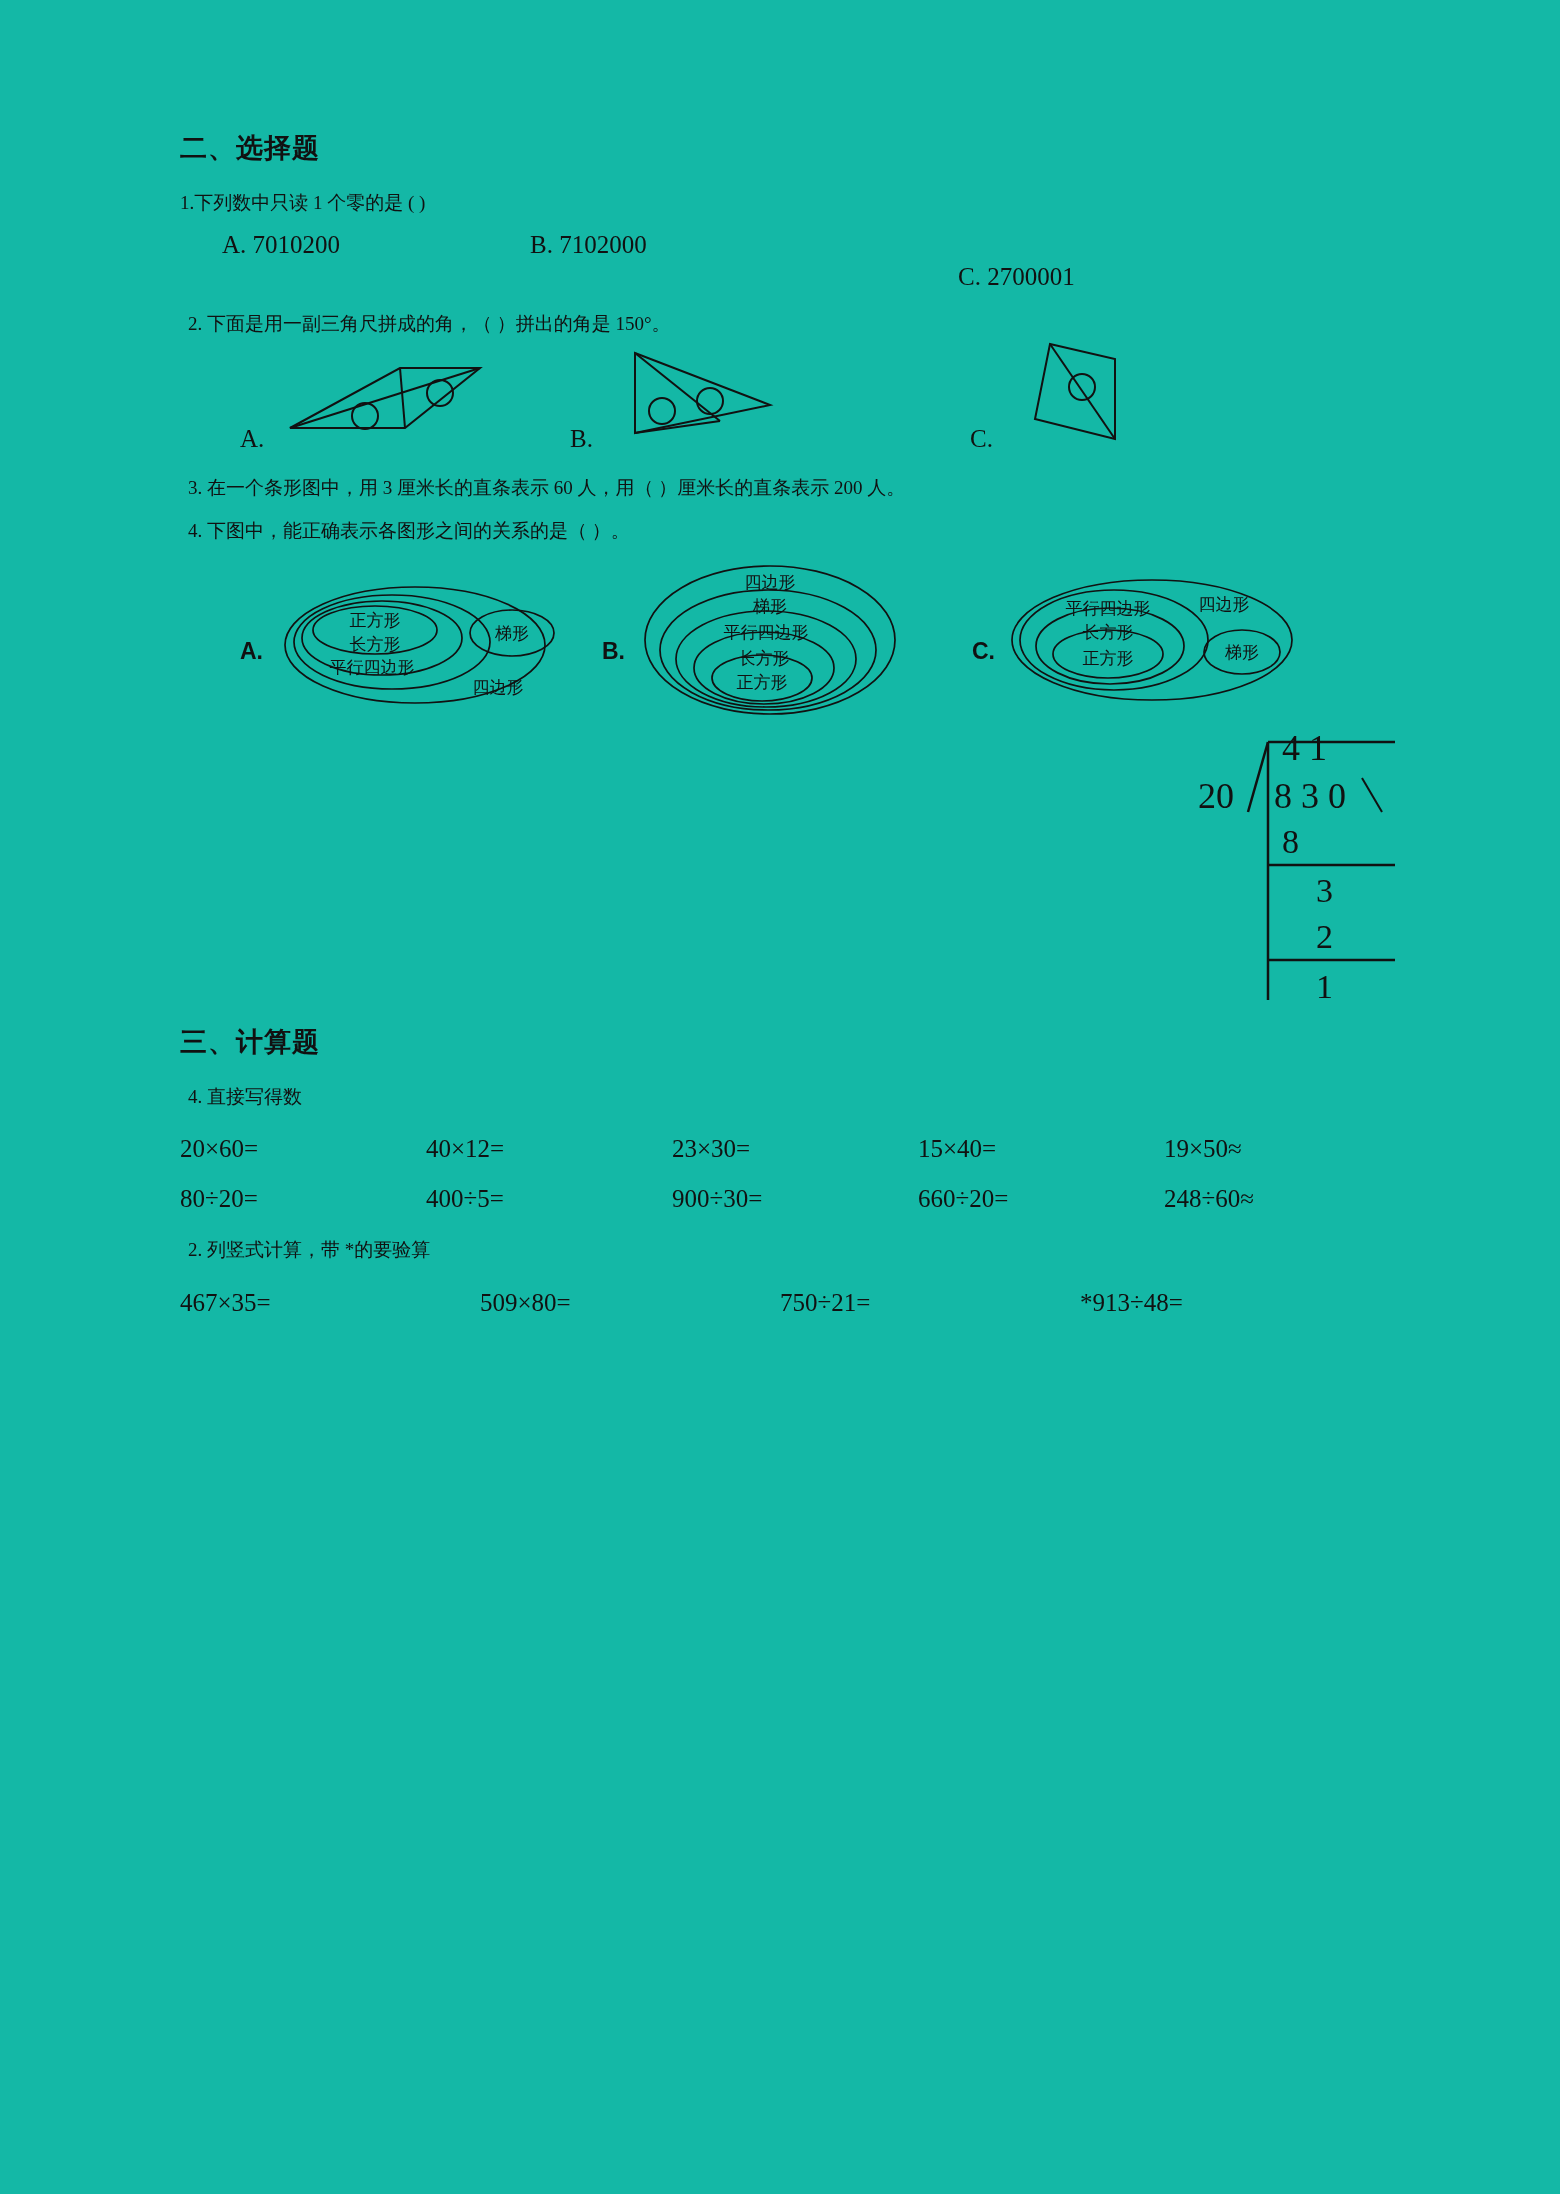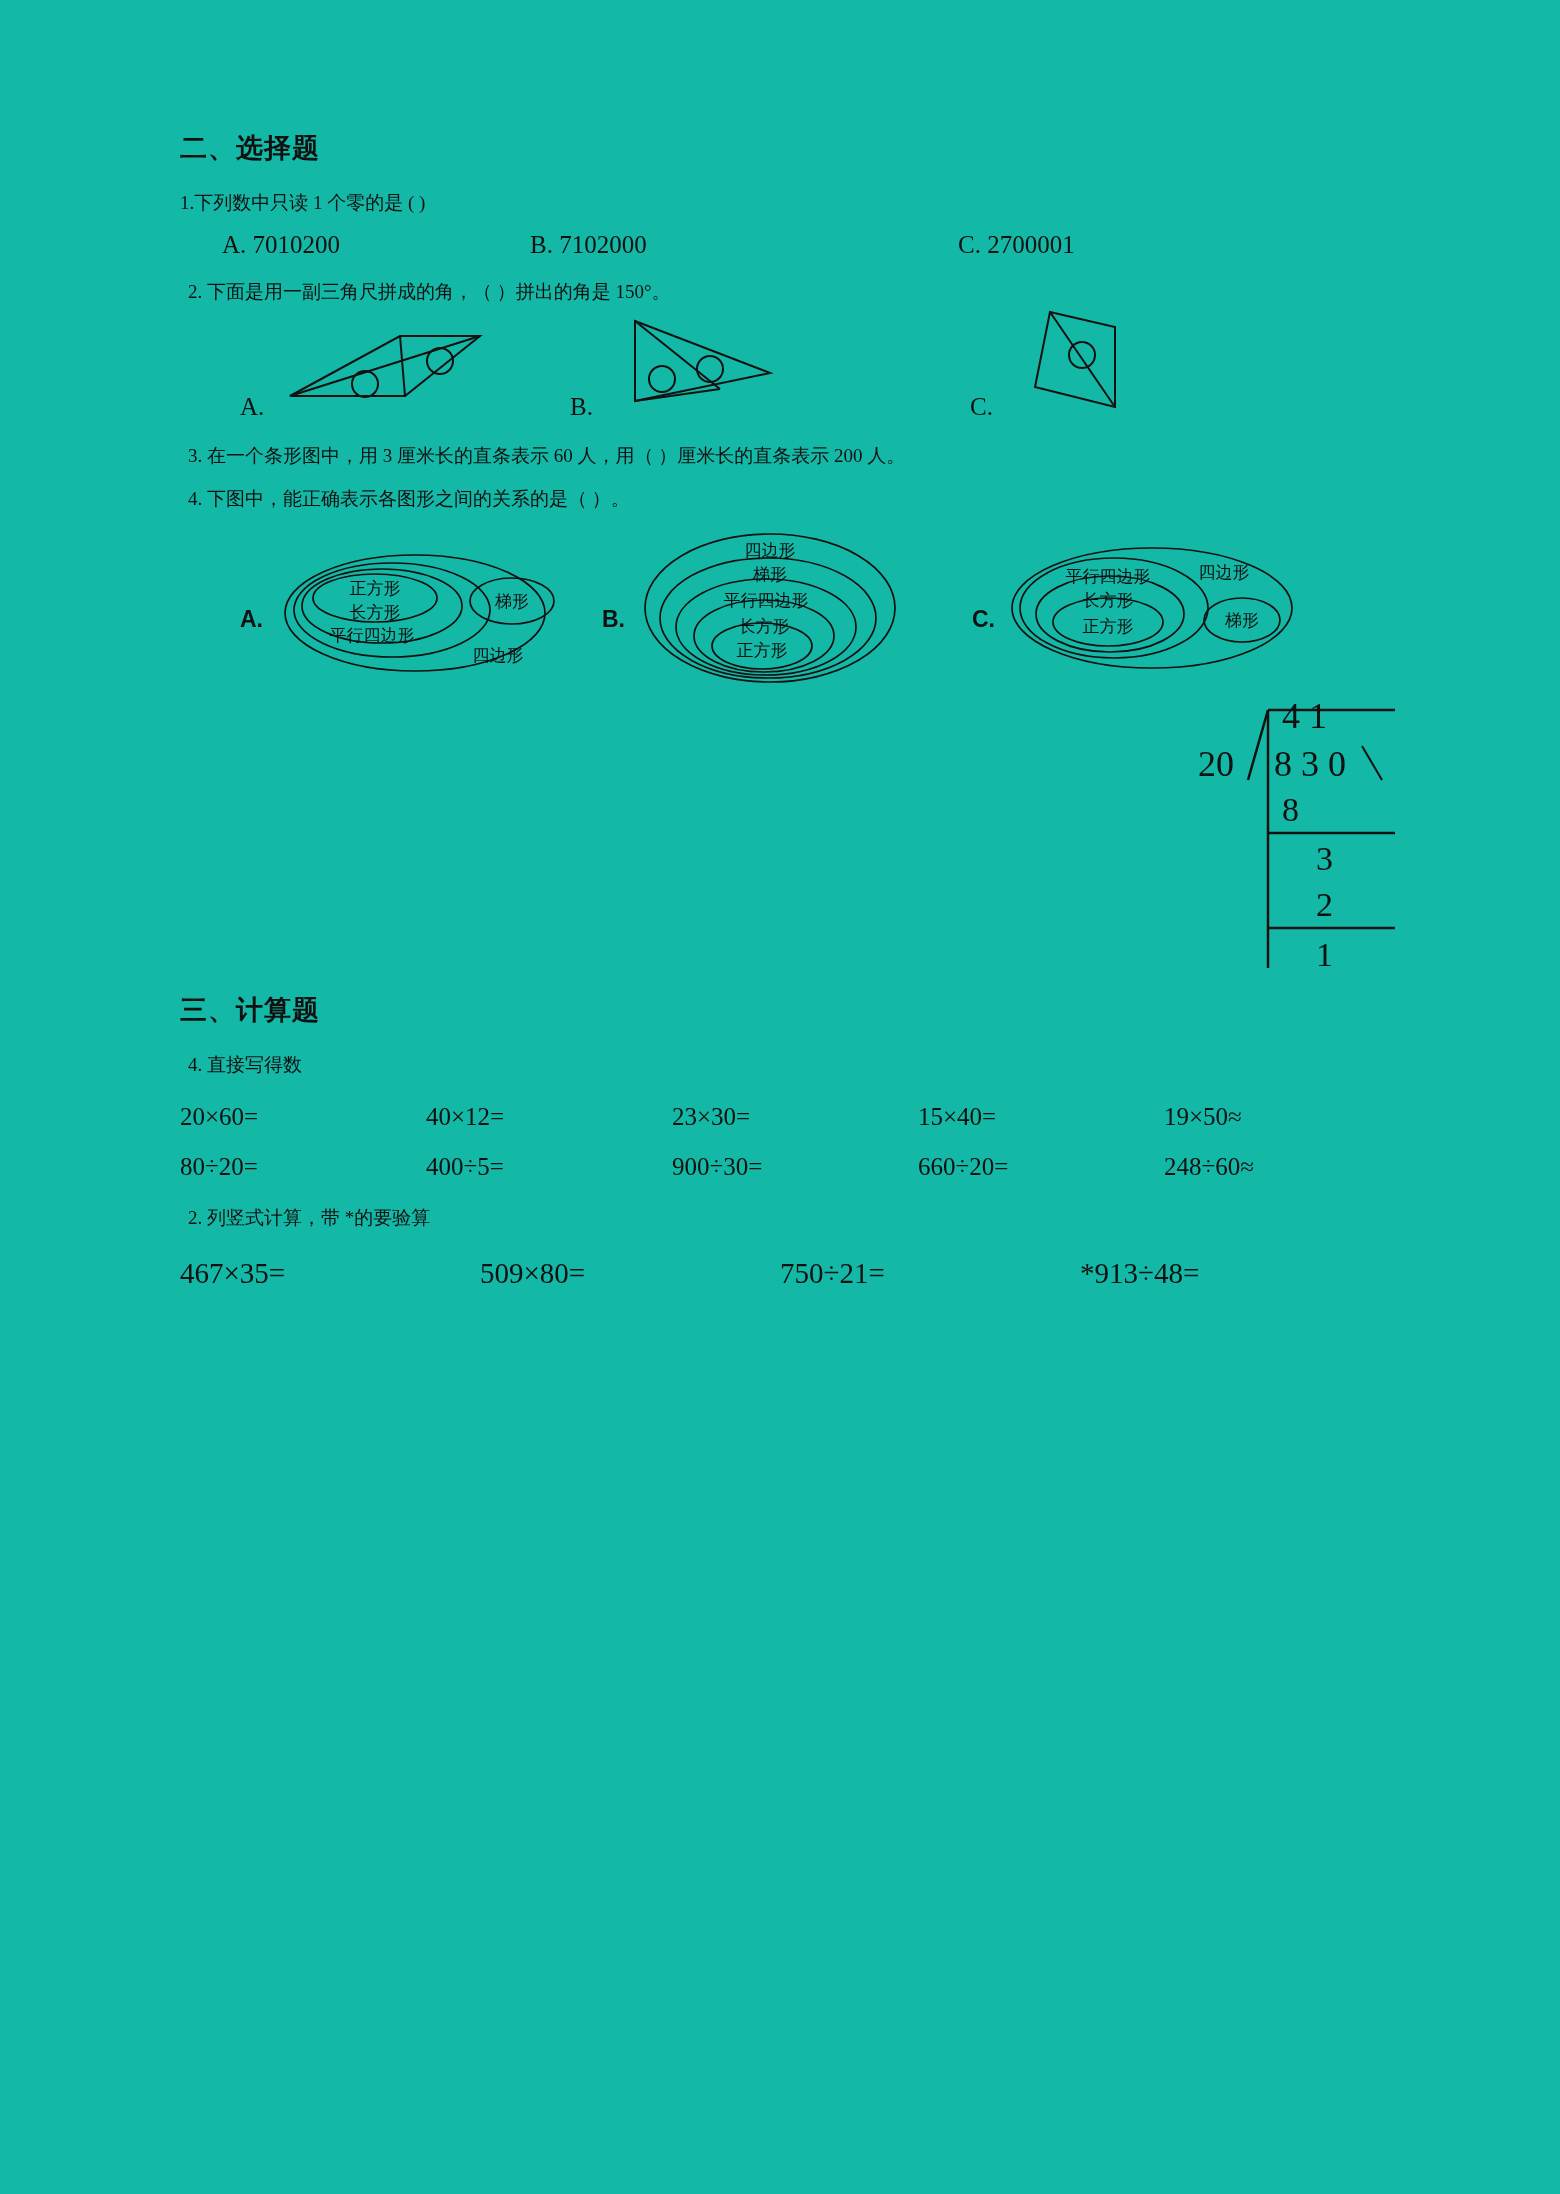--- a/index.html
+++ b/index.html
@@ -47,21 +47,21 @@
     display: flex;
     font-size: 25px;
     margin: 0 0 18px 0;
     gap: 8px;
   }
   .opt-row .opt {
     display: block;
   }
   .opt-a { width: 300px; padding-left: 42px; }
   .opt-b { width: 420px; }
-  .opt-c { width: 300px; }
+  .opt-c { width: 300px; margin-top: 32px; }
 
   .opt-row-2 .opt-a { width: 300px; padding-left: 42px;}
   .opt-row-2 .opt-b { width: 300px; }
   .opt-row-2 .opt-c { width: 300px; }
 
   .fig-row {
     position: relative;
     height: 110px;
     margin: 6px 0 10px 0;
   }
@@ -104,21 +104,21 @@
   .calc-row {
     display: flex;
     font-size: 25px;
     margin: 0 0 22px 0;
   }
   .calc-row .cell {
     width: 246px;
   }
   .calc-row2 {
     display: flex;
-    font-size: 29px;
+    font-size: 25px;
     margin: 0 0 18px 0;
   }
   .calc-row2 .cell {
     width: 300px;
   }
   .spacer-sm { height: 10px; }
 </style>
 </head>
 <body>
 

